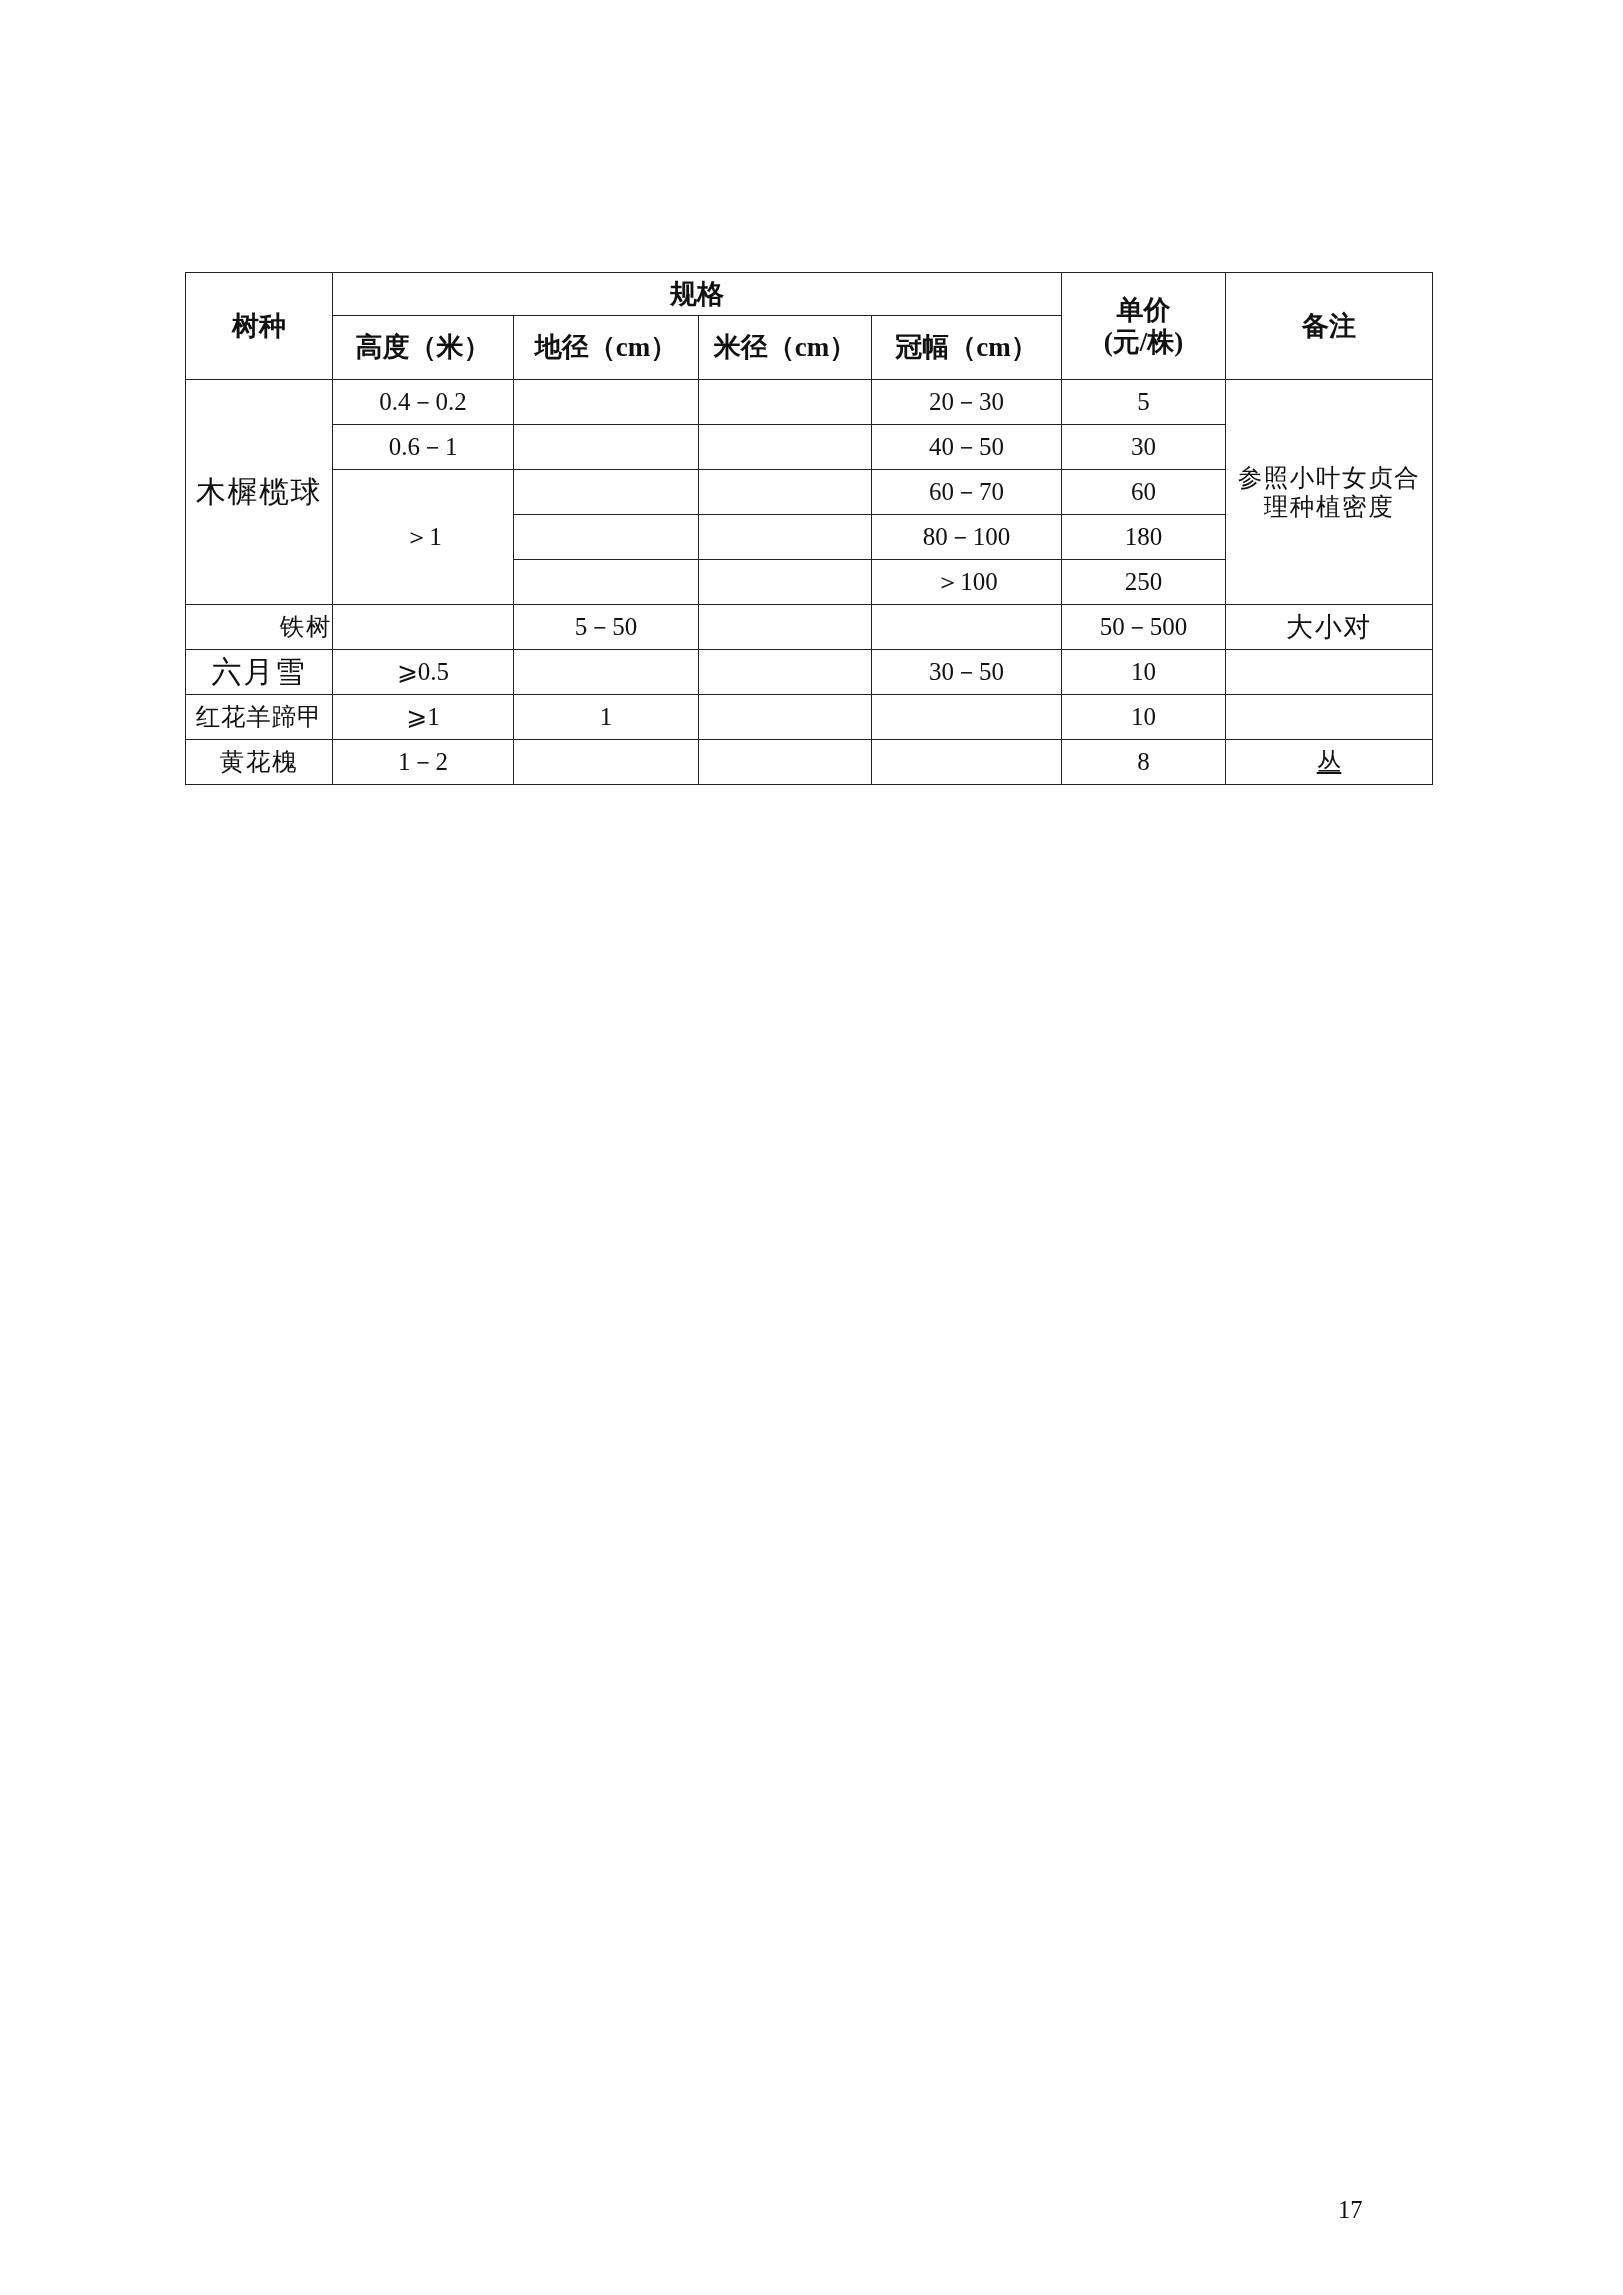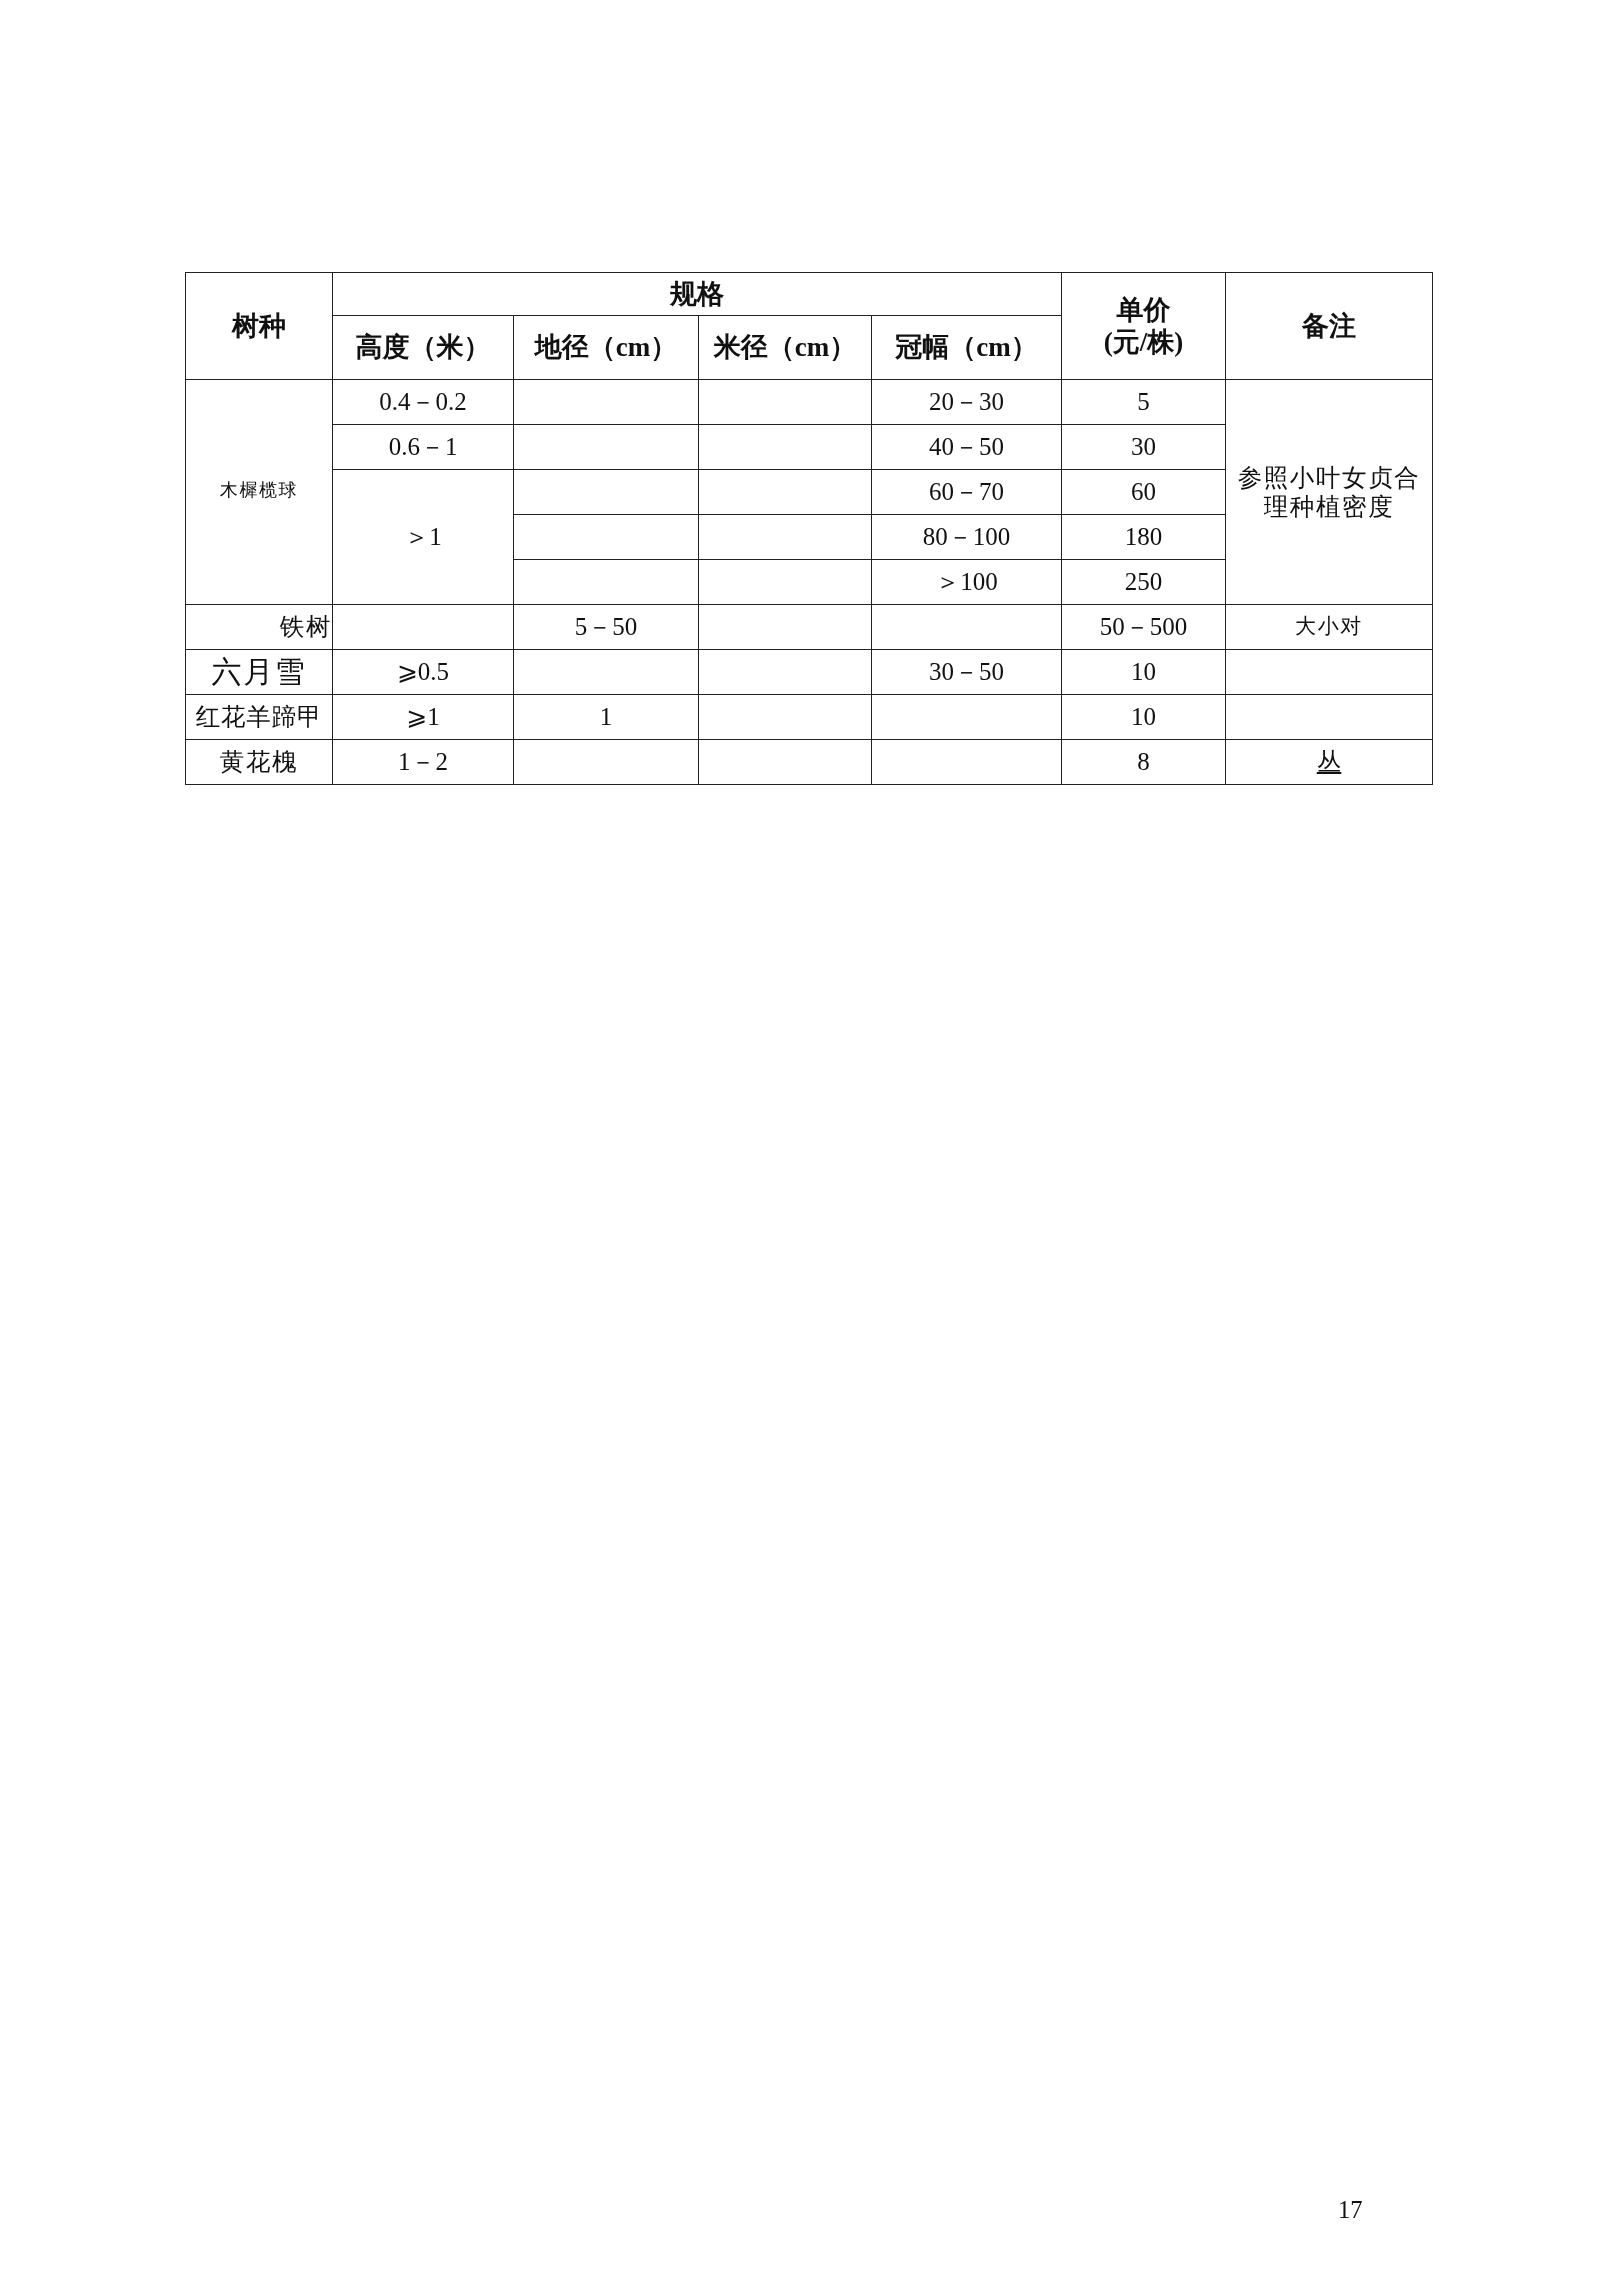--- a/index.html
+++ b/index.html
@@ -41,21 +41,21 @@
       <th rowspan="2">备注</th>
     </tr>
     <tr class="h2">
       <th>高度（米）</th>
       <th>地径（cm）</th>
       <th>米径（cm）</th>
       <th>冠幅（cm）</th>
     </tr>
 
     <tr class="r">
-      <td rowspan="5" style="font-family:Liberation Mono, monospace;font-size:18px;letter-spacing:1.6px;">木樨榄球</td>
+      <td rowspan="5" style="font-family:Liberation Sans, sans-serif;font-size:30px;letter-spacing:1.6px;">木樨榄球</td>
       <td>0.4－0.2</td>
       <td></td>
       <td></td>
       <td>20－30</td>
       <td>5</td>
       <td rowspan="5" class="remark-top" style="font-family:'DejaVu Sans',sans-serif;font-size:24.5px;">参照小叶女贞合理种植密度</td>
     </tr>
     <tr class="r">
       <td>0.6－1</td>
       <td></td>
@@ -83,21 +83,21 @@
       <td>250</td>
     </tr>
 
     <tr class="r">
       <td style="font-family:'DejaVu Sans',sans-serif;font-size:24.5px;letter-spacing:1.6px;text-align:right;">铁树</td>
       <td></td>
       <td>5－50</td>
       <td></td>
       <td></td>
       <td>50－500</td>
-      <td style="font-family:'DejaVu Sans',sans-serif;font-size:21px;letter-spacing:1.6px;">大小对</td>
+      <td style="font-family:'DejaVu Sans',sans-serif;font-size:27px;letter-spacing:1.6px;">大小对</td>
     </tr>
 
     <tr class="r">
       <td style="font-family:Liberation Sans, sans-serif;font-size:30px;letter-spacing:1.6px;">六月雪</td>
       <td>⩾0.5</td>
       <td></td>
       <td></td>
       <td>30－50</td>
       <td>10</td>
       <td></td>

